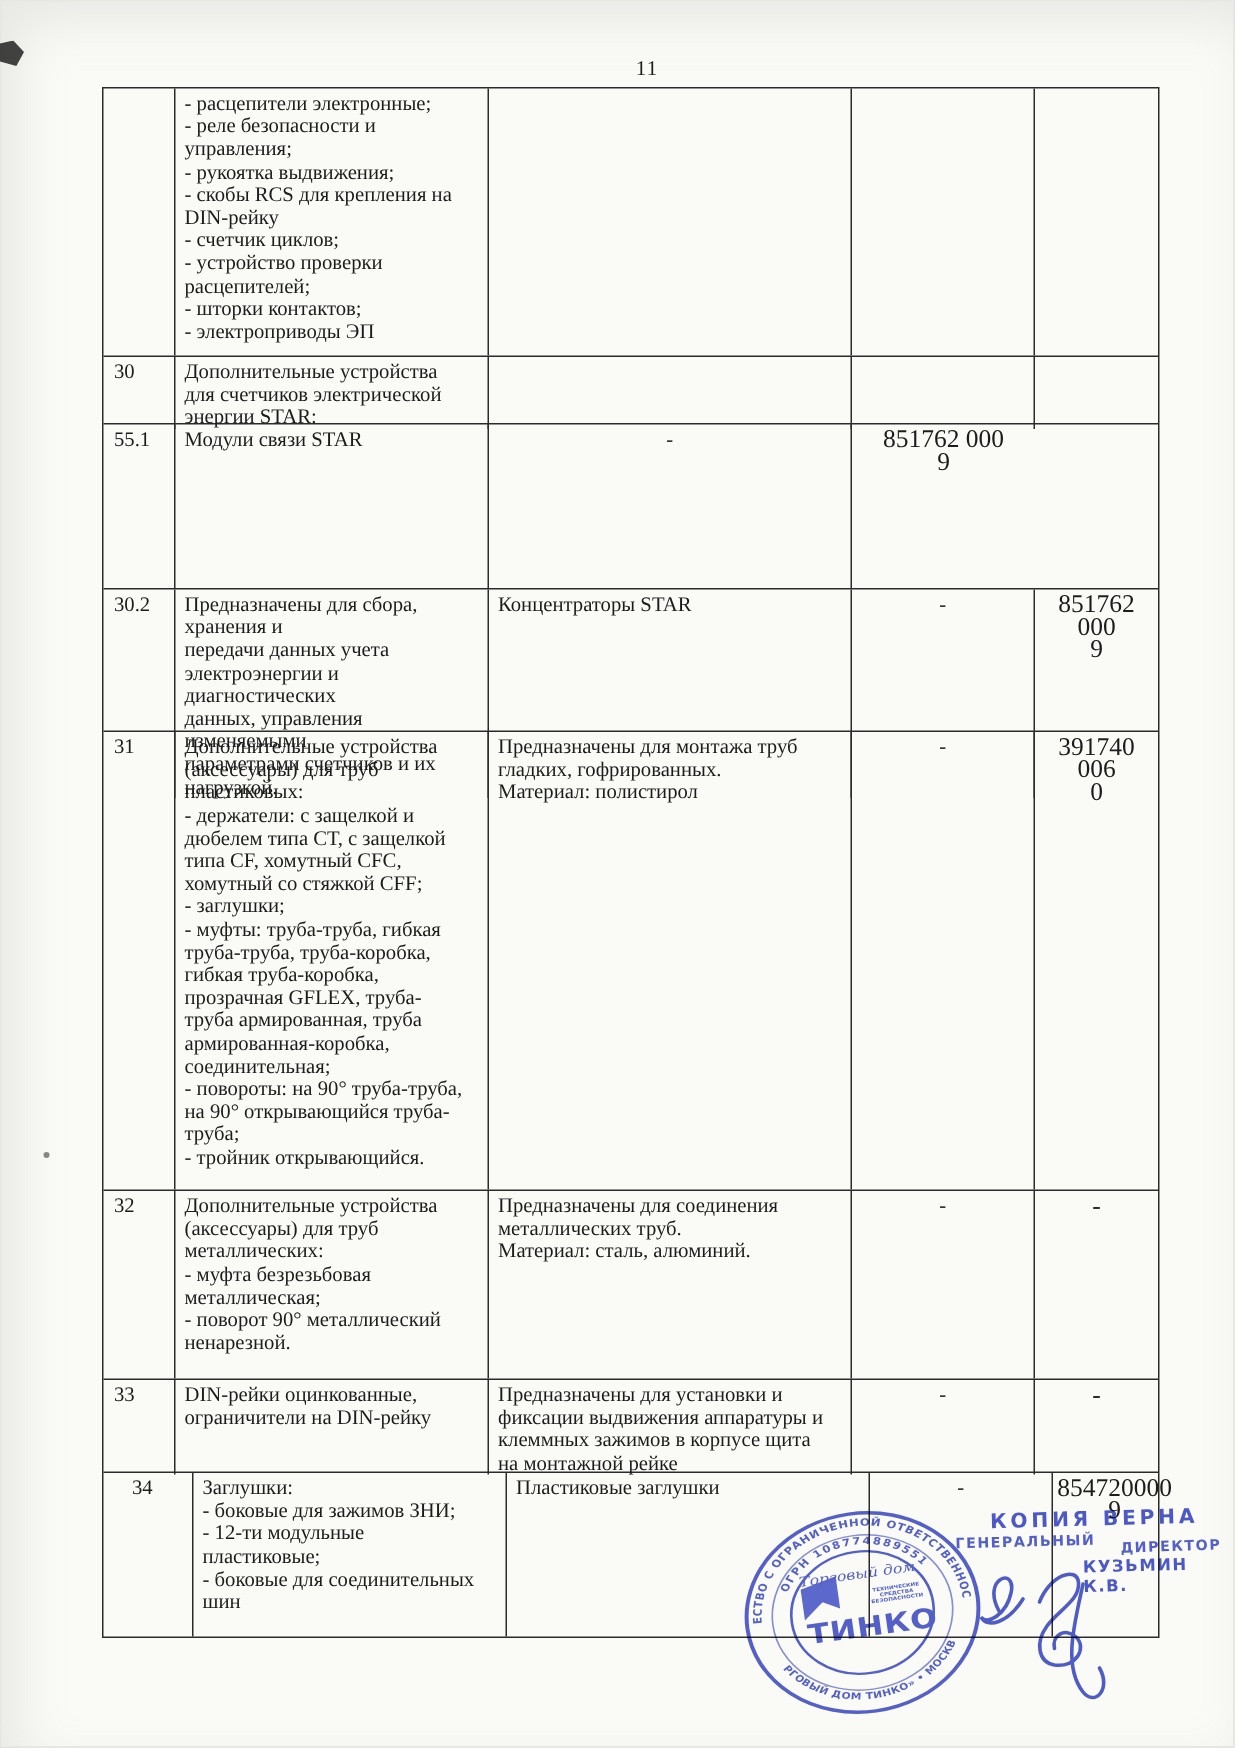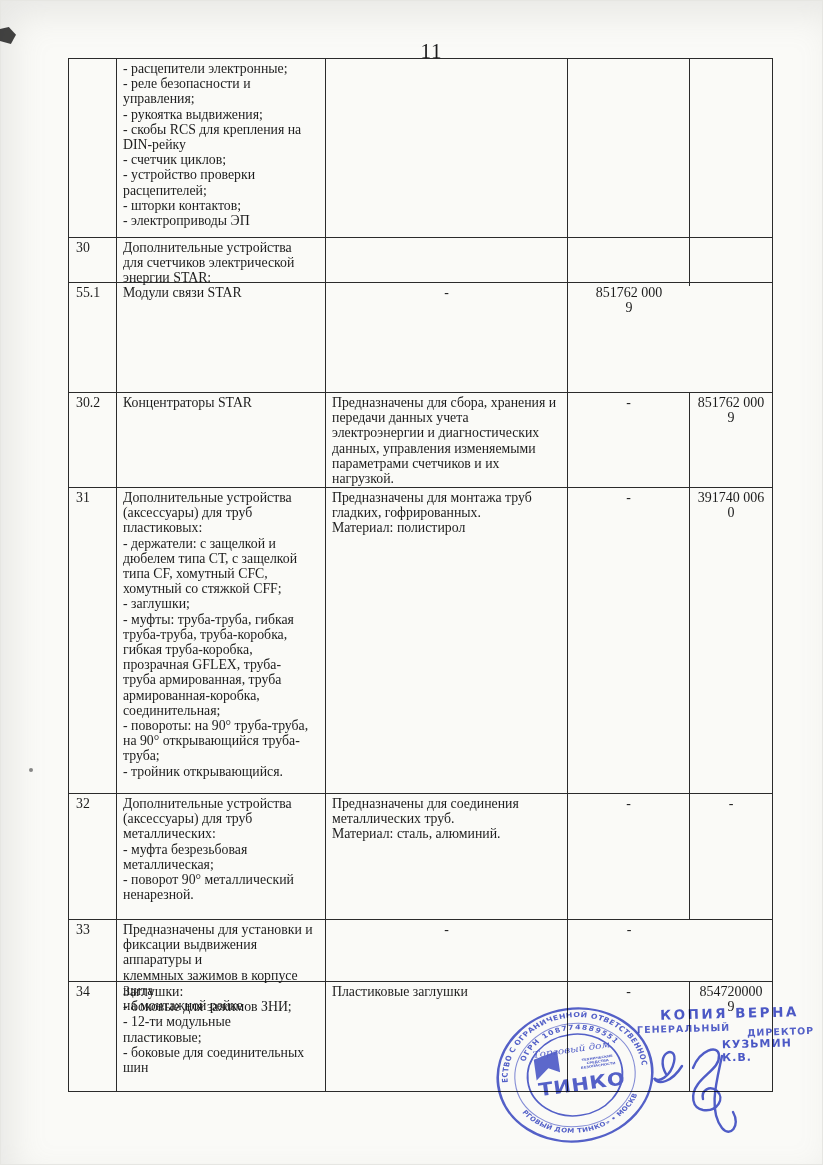--- a/index.html
+++ b/index.html
@@ -2,34 +2,34 @@
 <html><head>
 <meta charset="utf-8">
 <style>
   html,body{margin:0;padding:0;background:#d9d9d6;}
   .scan{
     position:relative;width:823px;height:1165px;background:#fafaf7;overflow:hidden;
     font-family:"Liberation Serif", serif;color:#1c1c1c;
     box-shadow:inset 0 0 0 1px #e6e6e2, inset 12px 14px 34px rgba(150,150,145,.18);
   }
   .page-num{position:absolute;left:80px;top:39px;width:703px;text-align:center;
-    font-size:21px;letter-spacing:1px;}
+    font-size:14px;letter-spacing:1px;}
   
   .tbl{position:absolute;left:68px;top:58px;width:703px;border:1.6px solid #2b2b2b;
     box-sizing:content-box;background:transparent;}
   .row{display:grid;grid-template-columns:48px 209px 242px 122px 82px;
     border-bottom:1.4px solid #2b2b2b;box-sizing:border-box;}
-  .row:last-child{border-bottom:none;}
+  .row:last-child{border-bottom:none;margin-left:12px;}
   .cell{border-right:1.4px solid #2b2b2b;box-sizing:border-box;
     font-size:13.8px;line-height:15.2px;white-space:pre-line;
     padding:2px 4px 0 6px;}
   .cell:last-child{border-right:none;}
   .c-num{padding-left:7px;}
   .c-dash{text-align:center;padding-left:0;padding-right:0;}
-  .c-code{text-align:center;padding-left:1px;padding-right:1px;font-size:14px;line-height:15px;}
+  .c-code{text-align:center;padding-left:1px;padding-right:1px;font-size:17px;line-height:15px;}
   .h179{height:179px}.h45{height:45px}.h110{height:110px}.h95{height:95px}
   .h306{height:306px}.h126{height:126px}.h62{height:62px}.h109{height:109px}
   
   .ink{position:absolute;mix-blend-mode:multiply;color:#3d4cc8;}
   .copy-mark{left:660px;top:1005px;font-family:"DejaVu Sans",sans-serif;
     font-size:13.5px;font-weight:700;letter-spacing:2.5px;transform:rotate(-1.5deg);opacity:.92;}
   .role-1{left:637px;top:1023px;font-family:"DejaVu Sans",sans-serif;font-size:9.5px;
     font-weight:700;letter-spacing:1px;transform:rotate(-1.5deg);opacity:.88;}
   .role-2{left:747px;top:1026px;font-family:"DejaVu Sans",sans-serif;font-size:9.5px;
     font-weight:700;letter-spacing:1px;transform:rotate(-2deg);opacity:.88;}
@@ -95,27 +95,27 @@
     <div class="row h110">
       <div class="cell c-num">55.1</div>
       <div class="cell c-name">Модули связи STAR</div>
       <div class="cell c-dash">-</div>
       <div class="cell c-code">851762 000
 9</div>
     </div>
 
     <div class="row h95">
       <div class="cell c-num">30.2</div>
-      <div class="cell c-name">Концентраторы STAR</div>
       <div class="cell c-desc">Предназначены для сбора, хранения и
 передачи данных учета
 электроэнергии и диагностических
 данных, управления изменяемыми
 параметрами счетчиков и их
 нагрузкой.</div>
+      <div class="cell c-name">Концентраторы STAR</div>
       <div class="cell c-dash">-</div>
       <div class="cell c-code">851762 000
 9</div>
     </div>
 
     <div class="row h306">
       <div class="cell c-num">31</div>
       <div class="cell c-name">Дополнительные устройства
 (аксессуары) для труб
 пластиковых:
@@ -154,20 +154,22 @@
 ненарезной.</div>
       <div class="cell c-desc">Предназначены для соединения
 металлических труб.
 Материал: сталь, алюминий.</div>
       <div class="cell c-dash">-</div>
       <div class="cell c-code">-</div>
     </div>
 
     <div class="row h62">
       <div class="cell c-num">33</div>
+      <div class="cell c-name">DIN-рейки оцинкованные,
+ограничители на DIN-рейку</div>
       <div class="cell c-desc">Предназначены для установки и
 фиксации выдвижения аппаратуры и
 клеммных зажимов в корпусе щита
 на монтажной рейке</div>
       <div class="cell c-dash">-</div>
       <div class="cell c-code">-</div>
     </div>
 
     <div class="row h109">
       <div class="cell c-num">34</div>

